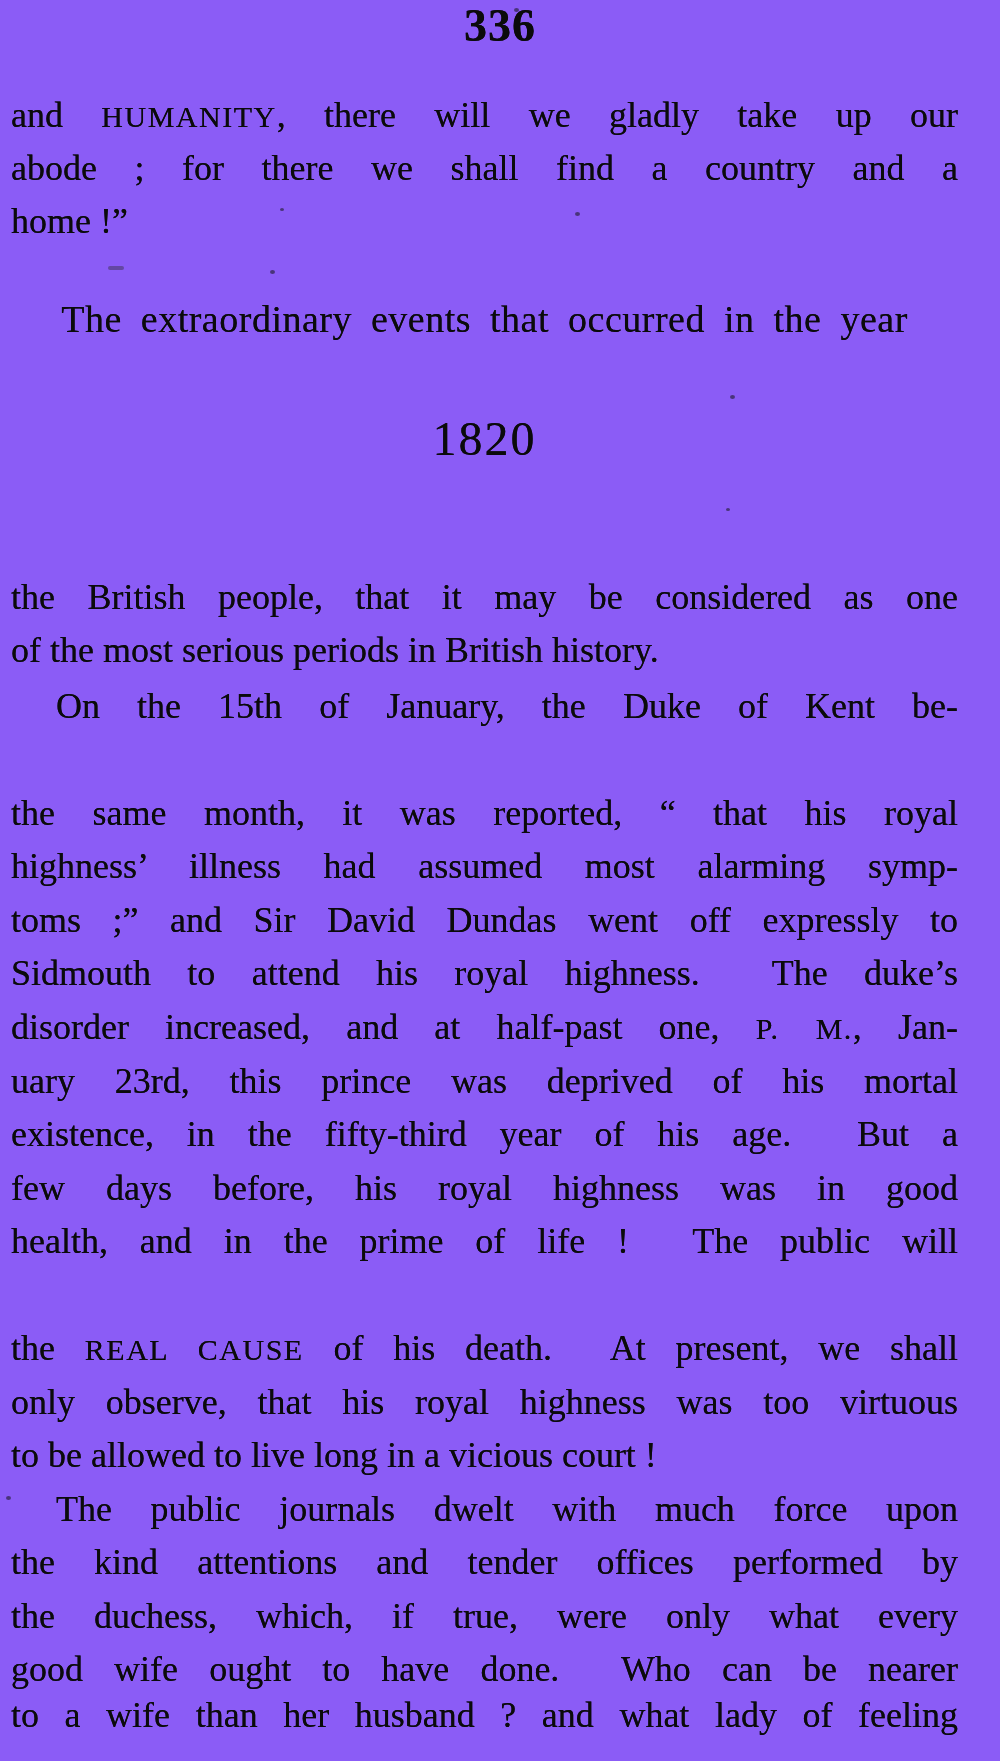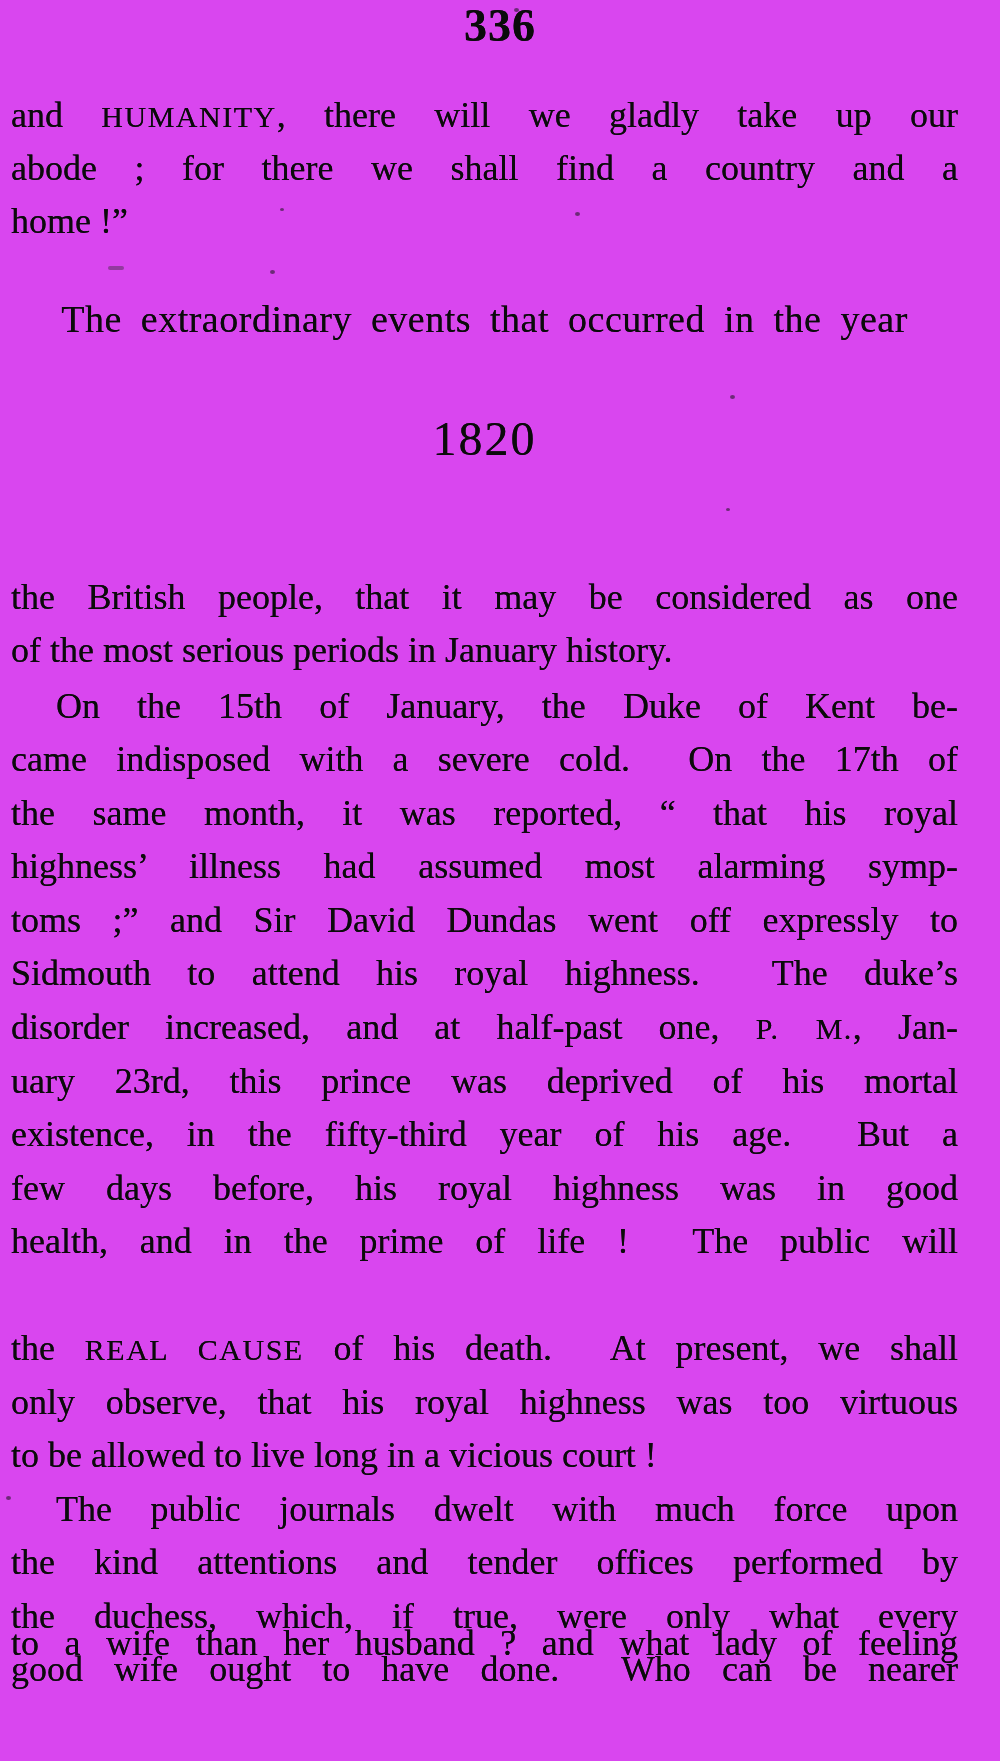--- a/index.html
+++ b/index.html
@@ -1,20 +1,20 @@
 <!DOCTYPE html>
 <html><head>
 <meta charset="utf-8">
 <style>
   html, body { margin: 0; padding: 0; background: #ffffff; }
   .page {
     position: relative;
     width: 1000px;
     height: 1761px;
-    background: #d946ef;
+    background: #8b5cf6;
     font-family: "Liberation Serif", "DejaVu Serif", serif;
     color: #0b0b0b;
     overflow: hidden;
   }
   .page-number {
     position: absolute;
     top: 2px;
     left: 28px;
     width: 944px;
     text-align: center;
@@ -69,40 +69,39 @@
   <div class="page-number">336</div>
 
   <div class="ln j" style="top:92px"><span>and </span><span class="sc">HUMANITY</span><span>, there will we gladly take up our</span></div>
   <div class="ln j" style="top:145px">abode ; for there we shall find a country and a</div>
   <div class="ln l" style="top:198px">home !”</div>
 
   <div class="ln c heading" style="top:296px">The extraordinary events that occurred in the year</div>
   <div class="ln c year" style="top:416px">1820</div>
 
   <div class="ln j" style="top:574px">the British people, that it may be considered as one</div>
-  <div class="ln l" style="top:627px">of the most serious periods in January history.</div>
+  <div class="ln l" style="top:627px">of the most serious periods in British history.</div>
   <div class="ln j ind" style="top:683px">On the 15th of January, the Duke of Kent be-</div>
-  <div class="ln j" style="top:736px">came indisposed with a severe cold.&nbsp; On the 17th of</div>
   <div class="ln j" style="top:790px">the same month, it was reported, “ that his royal</div>
   <div class="ln j" style="top:843px">highness’ illness had assumed most alarming symp-</div>
   <div class="ln j" style="top:897px">toms ;” and Sir David Dundas went off expressly to</div>
   <div class="ln j" style="top:950px">Sidmouth to attend his royal highness.&nbsp; The duke’s</div>
   <div class="ln j" style="top:1004px"><span>disorder increased, and at half-past one, </span><span class="sc">P. M.</span><span>, Jan-</span></div>
   <div class="ln j" style="top:1058px">uary 23rd, this prince was deprived of his mortal</div>
   <div class="ln j" style="top:1111px">existence, in the fifty-third year of his age.&nbsp; But a</div>
   <div class="ln j" style="top:1165px">few days before, his royal highness was in good</div>
   <div class="ln j" style="top:1218px">health, and in the prime of life !&nbsp; The public will</div>
   <div class="ln j" style="top:1325px"><span>the </span><span class="sc">REAL CAUSE</span><span> of his death.&nbsp; At present, we shall</span></div>
   <div class="ln j" style="top:1379px">only observe, that his royal highness was too virtuous</div>
   <div class="ln l" style="top:1432px">to be allowed to live long in a vicious court !</div>
   <div class="ln j ind" style="top:1486px">The public journals dwelt with much force upon</div>
   <div class="ln j" style="top:1539px">the kind attentions and tender offices performed by</div>
   <div class="ln j" style="top:1593px">the duchess, which, if true, were only what every</div>
   <div class="ln j" style="top:1646px">good wife ought to have done.&nbsp; Who can be nearer</div>
-  <div class="ln j" style="top:1620px">to a wife than her husband ? and what lady of feeling</div>
+  <div class="ln j" style="top:1692px">to a wife than her husband ? and what lady of feeling</div>
 
   <div class="smudge" style="left:108px; top:266px; width:16px; height:4px;"></div>
   <div class="speck" style="left:270px; top:270px; width:5px; height:4px;"></div>
   <div class="speck" style="left:514px; top:8px;  width:5px; height:4px;"></div>
   <div class="speck" style="left:280px; top:208px; width:4px; height:3px;"></div>
   <div class="speck" style="left:575px; top:212px; width:5px; height:4px;"></div>
   <div class="speck" style="left:730px; top:395px; width:5px; height:4px;"></div>
   <div class="speck" style="left:726px; top:508px; width:4px; height:3px;"></div>
   <div class="speck" style="left:6px;  top:1496px; width:5px; height:4px;"></div>
 

